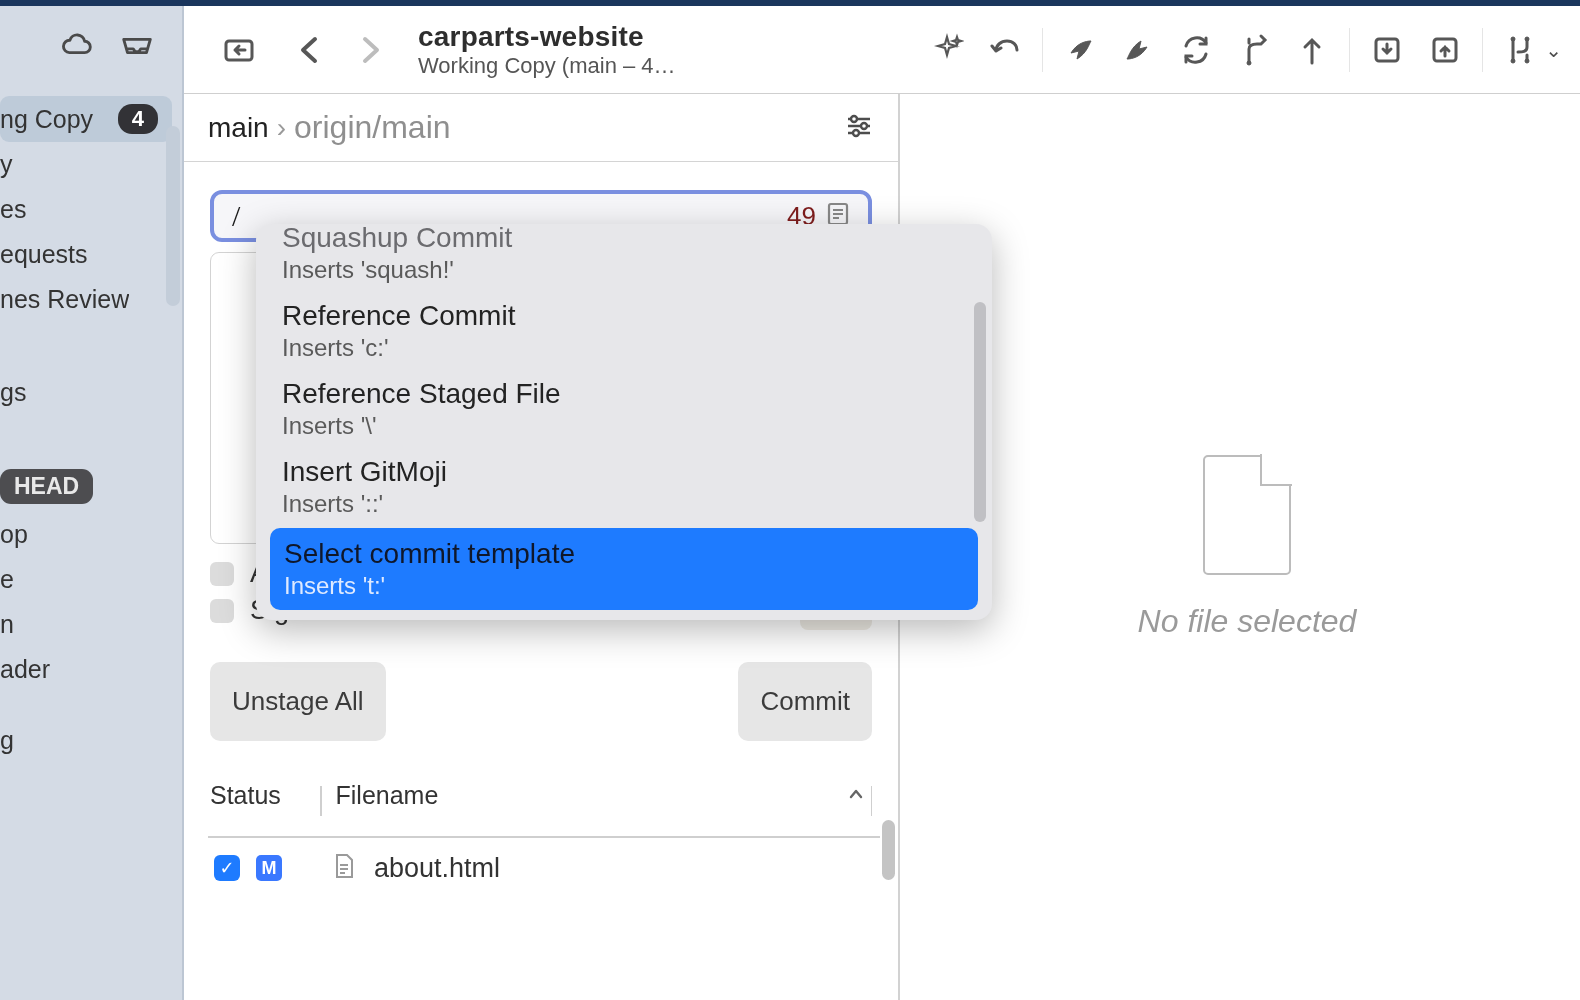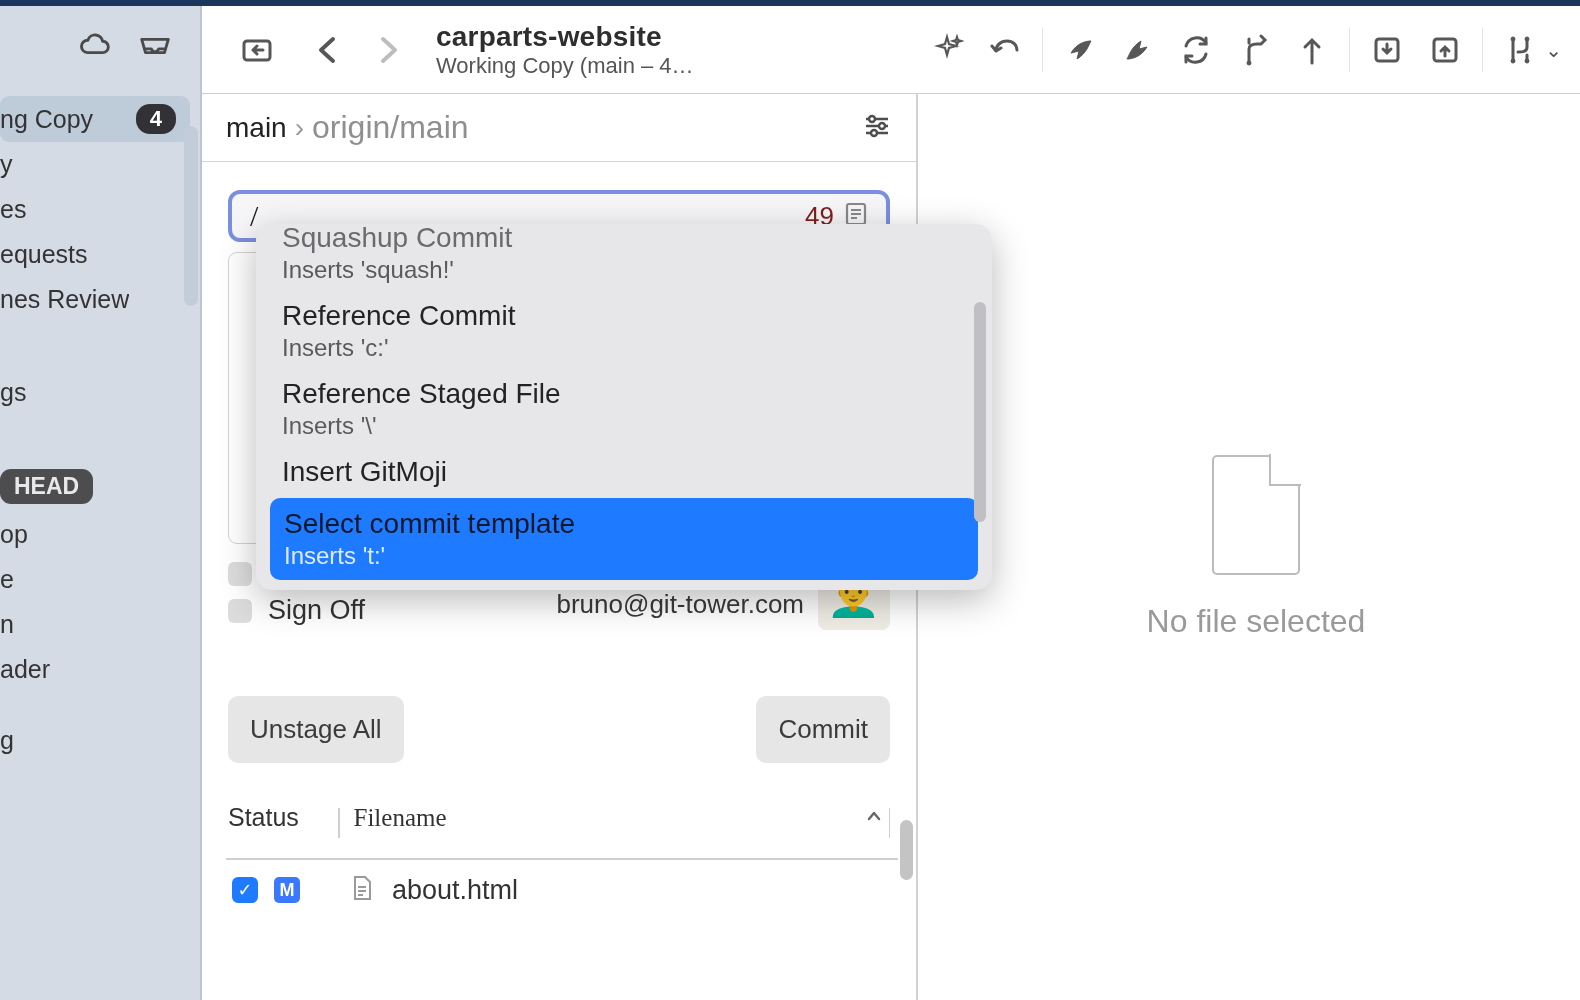--- a/index.html
+++ b/index.html
@@ -3,21 +3,21 @@
 <meta charset="utf-8">
 <style>
   * { box-sizing: border-box; margin: 0; padding: 0; }
   html, body { width: 1580px; height: 1000px; font-family: -apple-system, BlinkMacSystemFont, "Segoe UI", sans-serif; color: #2e2e2e; overflow: hidden; }
   body { display: flex; flex-direction: column; }
 
   .topbar-thin { height: 6px; background: #1a365d; width: 100%; }
   .app { flex: 1; display: flex; }
 
   
-  .sidebar { width: 202px; background: #d4dbe5; position: relative; border-right: 2px solid #bcc6d3; }
+  .sidebar { width: 184px; background: #d4dbe5; position: relative; border-right: 2px solid #bcc6d3; }
   .sidebar-scroll-edge { position:absolute; right:2px; top:120px; width:14px; height:180px; background:#c3cdd9; border-radius:7px; }
   .side-toolbar { display:flex; justify-content:flex-end; gap:18px; padding:22px 24px 14px 0; }
   .side-ic { width:42px; height:34px; display:flex; align-items:center; justify-content:center; color:#4a4a4a; cursor:pointer; }
   .side-ic svg { width:38px; height:30px; }
 
   .side-list { margin-top: 20px; }
   .side-item { display:flex; align-items:center; justify-content:space-between; padding:8px 18px 8px 0; font-size:25px; color:#333; cursor:pointer; }
   .side-item.active { background:#becbd9; border-radius:9px; margin:0 10px 0 0; padding-right:14px; }
   .side-item .txt { overflow:hidden; white-space:nowrap; }
   .side-badge { background:#323236; color:#fff; border-radius:14px; padding:2px 14px; font-size:22px; font-weight:600; }
@@ -84,43 +84,43 @@
   .check-row { display:flex; align-items:center; gap:16px; cursor:pointer;}
   .check-row .box { width:24px; height:24px; border-radius:6px; background:#dcdcdc;}
   .check-row .lbl { font-size:27px; color:#333;}
   .meta-right { margin-left:auto; text-align:right; margin-right:14px;}
   .meta-right .name{ font-size:27px; color:#363636;}
   .meta-right .email{ font-size:26px; color:#3a3a3a;}
   .avatar { width:72px; height:72px; border-radius:8px; background:#efece5; display:flex; align-items:center; justify-content:center; font-size:44px;}
 
   
   .stage-row { display:flex; padding:32px 26px 0 26px;}
-  .btn { background:#e6e6e6; border-radius:10px; padding:18px 22px; font-size:26px; color:#3b3b3b; cursor:pointer; border:none;margin-top:34px;}
+  .btn { background:#e6e6e6; border-radius:10px; padding:24px 22px; font-size:26px; color:#3b3b3b; cursor:pointer; border:none;}
   .btn.commit{ margin-left:auto;}
 
   
   .file-head { display:flex; align-items:center; margin:40px 26px 16px 26px; border-bottom:0; font-size:25px; color:#333;}
   .fh-status { width:110px; padding-bottom:10px;}
   .fh-sep{ width:1.5px; height:30px; background:#cfcfcf; margin-right:14px;}
-  .fh-name { flex:1; padding-bottom:10px; font-weight:500;font-family:Liberation Serif, serif;}
+  .fh-name { flex:1; padding-bottom:10px; font-weight:500;}
   .fh-sort { color:#666; padding-bottom:10px; padding-right:6px;}
   .fh-sort svg{width:18px;height:18px;}
   .fh-end { width:1.5px; height:30px; background:#cfcfcf;}
 
   .file-row { display:flex; align-items:center; margin:0 18px 0 24px; height:62px; border-top:1.5px solid #e0e0e0; padding:0 8px 0 6px;}
   .file-row.first{ border-top:2px solid #cfcfcf;}
   .file-chk { width:26px;height:26px;border-radius:6px;background:#1e7bff;display:flex;align-items:center;justify-content:center;color:#fff;font-size:18px;margin-right:16px;}
   .file-mod { width:26px;height:26px;border-radius:5px;background:#3a78ff;color:#fff;display:flex;align-items:center;justify-content:center;font-size:18px;font-weight:700;margin-right:50px;}
   .file-ic { color:#8a8a8a; margin-right:18px;}
   .file-ic svg{width:24px;height:28px;}
   .file-name { font-size:27px; color:#333;}
   .file-scroll { position:absolute; right:3px; bottom:120px; width:13px; height:60px; background:#c4c4c4; border-radius:7px;}
 
   
-  .empty-pane { text-align:center; color:#9a9a9a;}
+  .empty-pane { text-align:center; color:#9a9a9a;font-style:italic;}
   .empty-pane .doc { width:88px; height:120px; border:2.5px solid #bcbcbc; margin:0 auto 28px auto; border-radius:5px; position:relative; background:#fff;}
   .empty-pane .doc::after{content:"";position:absolute;top:-2.5px;right:-2.5px;width:30px;height:30px;background:#fff;border-left:2.5px solid #bcbcbc;border-bottom:2.5px solid #bcbcbc;}
   .empty-pane .lbl { font-size:32px;}
 </style>
 </head>
 <body>
 
 <div class="topbar-thin"></div>
 <div class="app">
 
@@ -376,20 +376,21 @@
     <div class="popup-item">
       <div class="p-title">Reference Commit</div>
       <div class="p-sub">Inserts 'c:'</div>
     </div>
     <div class="popup-item">
       <div class="p-title">Reference Staged File</div>
       <div class="p-sub">Inserts '\'</div>
     </div>
     <div class="popup-item">
       <div class="p-title">Insert GitMoji</div>
+      <div class="p-sub">Inserts '::'</div>
     </div>
     <div class="popup-item selected">
       <div class="p-title">Select commit template</div>
       <div class="p-sub">Inserts 't:'</div>
     </div>
   </div>
 
 </div>
 
 </body></html>

